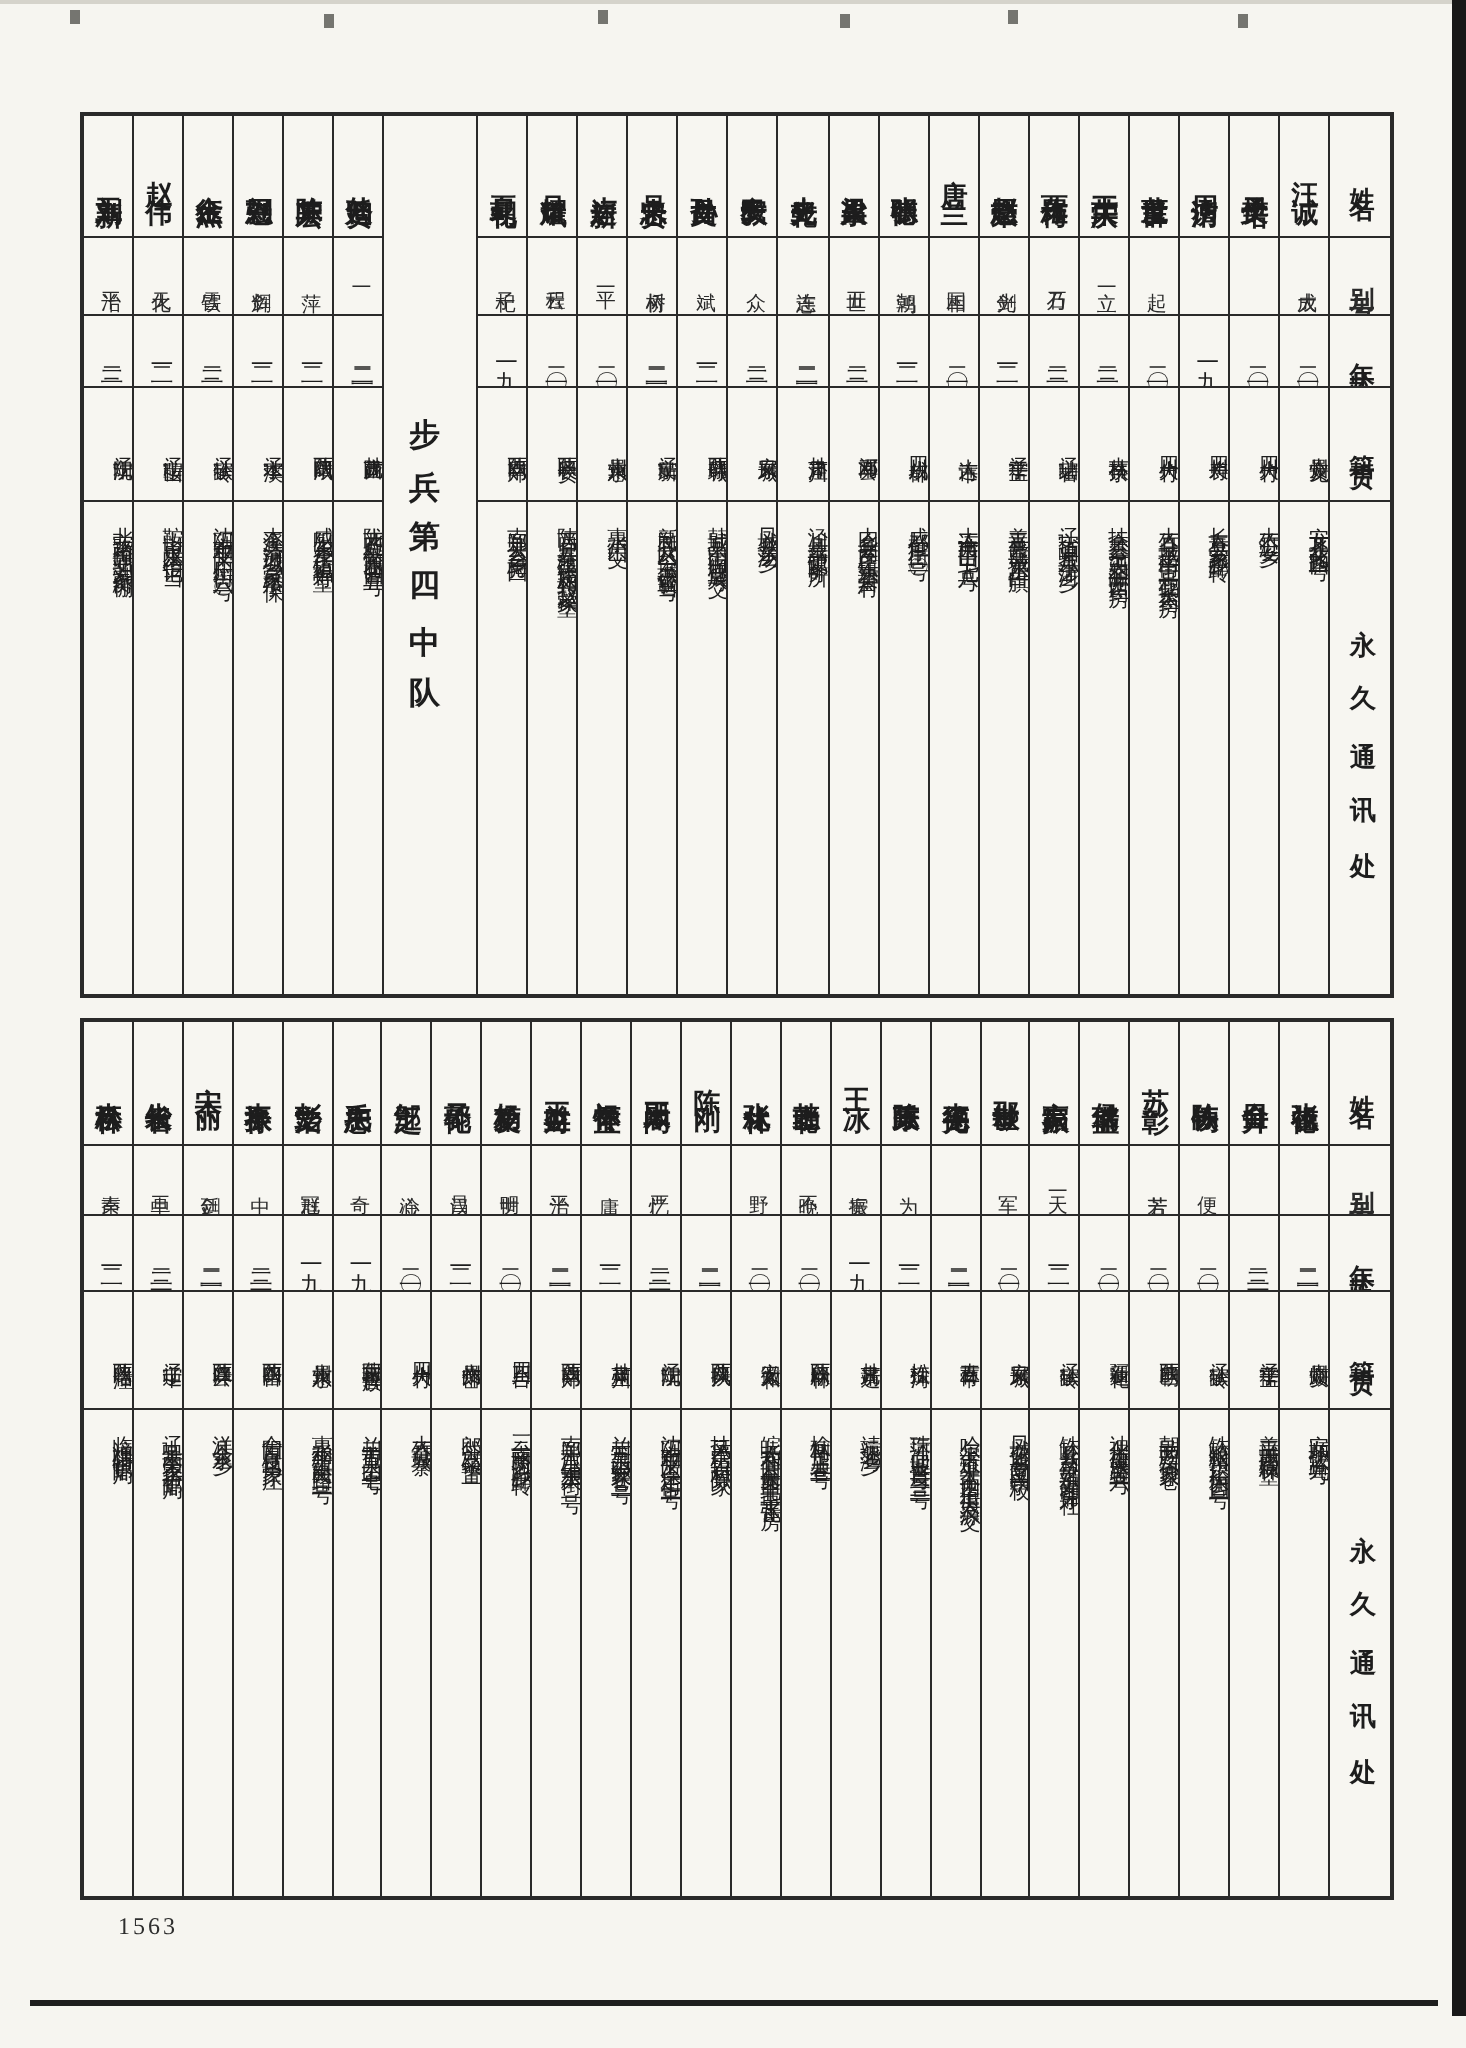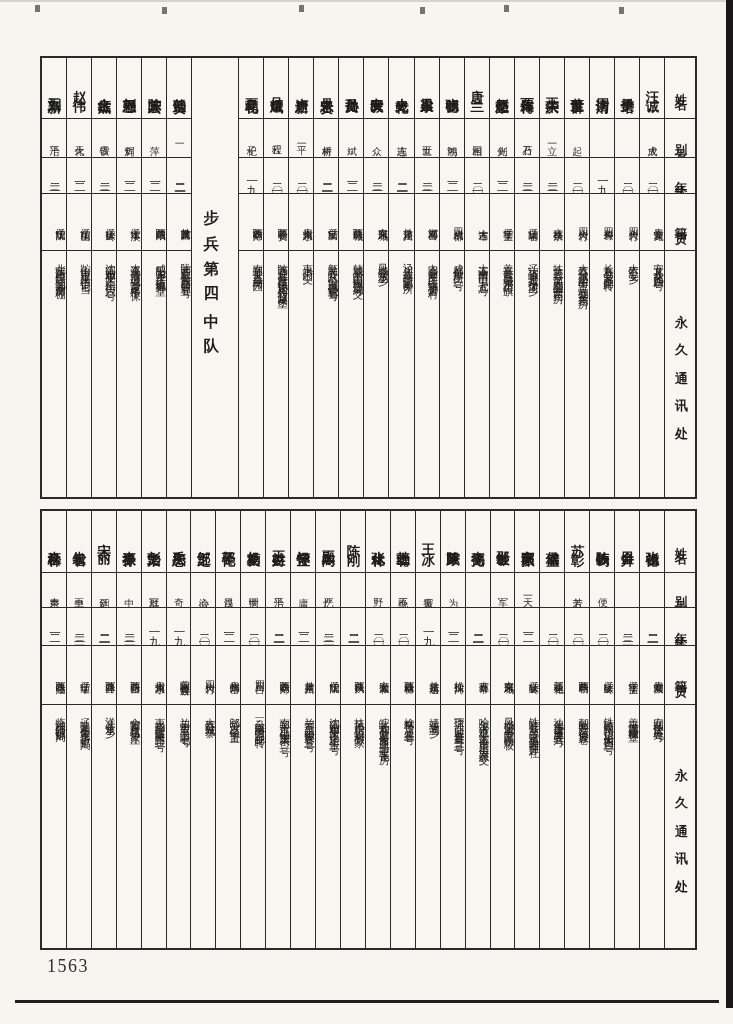--- a/index.html
+++ b/index.html
@@ -40,21 +40,21 @@
   }
   .header-col .c-addr { font-size:13px; text-align:center; letter-spacing:28px; line-height:28px; padding-top:0; }
 
   .section-label {
     position:absolute; top:0; left:0; width:100%; height:100%;
     writing-mode:vertical-rl; text-orientation:upright;
     font-size:15.5px; font-weight:bold; letter-spacing:26px;
     line-height:20px; padding-top:138px; padding-right:17px; box-sizing:border-box;
   }
 
-  .page-number { position:absolute; left:47px; top:956px; font-size:18px; letter-spacing:1.5px; color:#2e2e2e; }
+  .page-number { position:absolute; left:59px; top:956px; font-size:12px; letter-spacing:1.5px; color:#2e2e2e; }
 
   
   .edge-right  { position:absolute; right:0; top:0; width:7px; height:1008px; background:#181818; }
   .edge-bottom { position:absolute; left:15px; top:1000px; width:704px; height:3px; background:#1e1e1e; }
   .edge-top    { position:absolute; left:0; top:0; width:733px; height:2px; background:#d5d3cb; }
   .speck { position:absolute; width:5px; height:7px; background:#4a4a46; opacity:.75; }
 </style>
 </head>
 <body>
 

